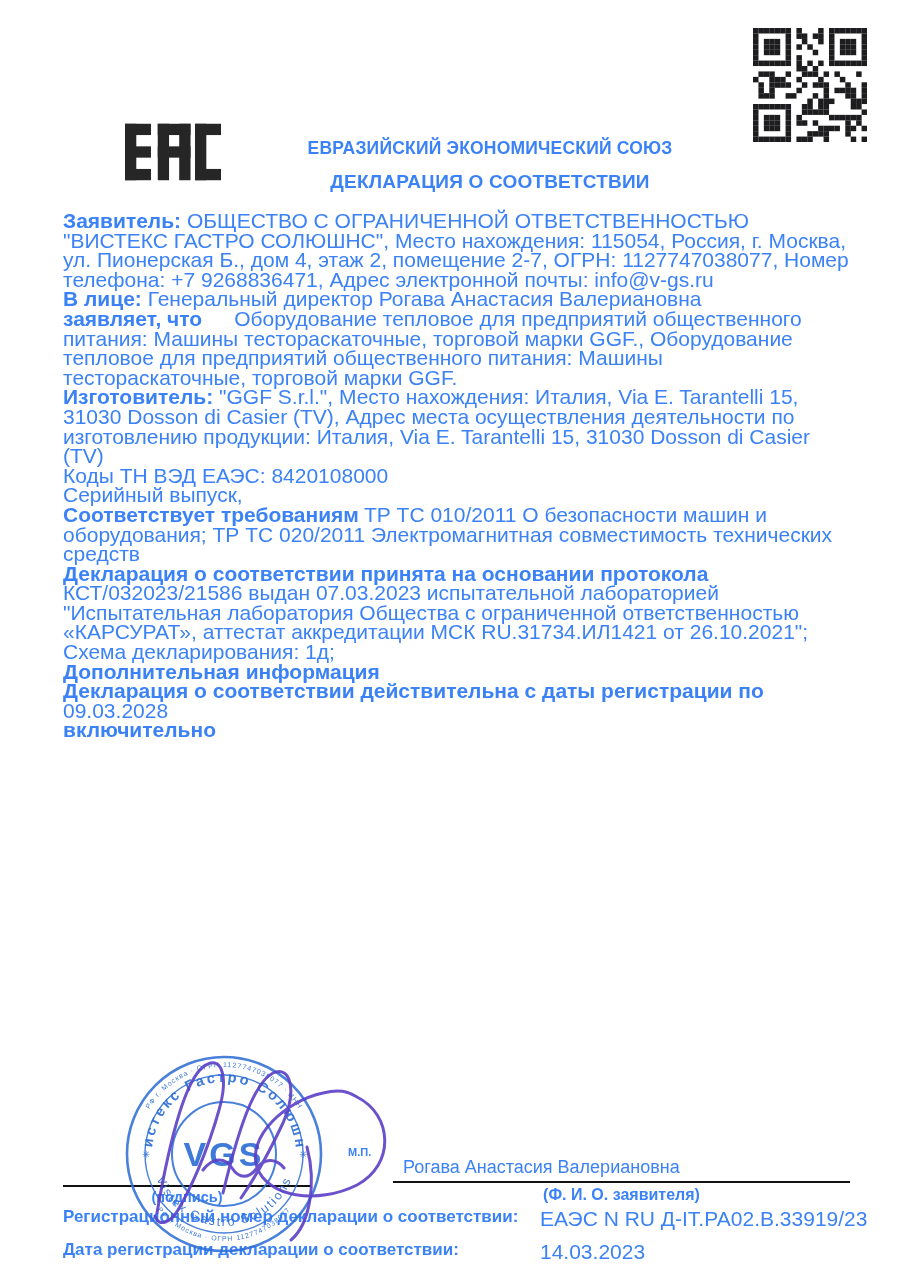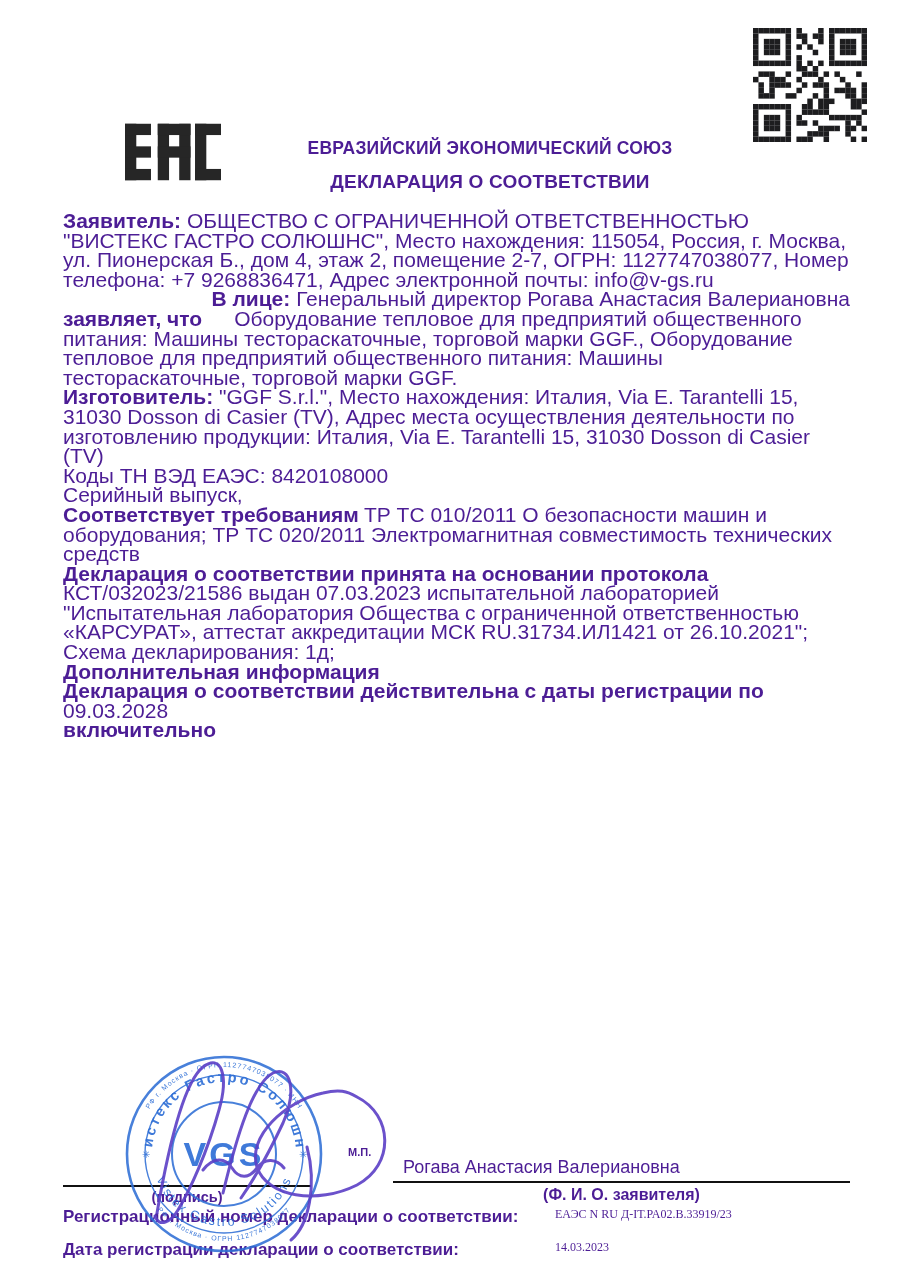--- a/index.html
+++ b/index.html
@@ -1,48 +1,48 @@
 <!DOCTYPE html>
 <html><head>
 <meta charset="utf-8">
 <style>
   html,body{margin:0;padding:0;background:#e8e8e8;}
   .page{
     position:relative;width:904px;height:1280px;margin:0 auto;
-    background:#ffffff;color:#4c1d95;
+    background:#ffffff;color:#3b82f6;
     font-family:"Liberation Sans","DejaVu Sans",sans-serif;
     overflow:hidden;
   }
   .b{font-weight:700;}
   
   .title-line{position:absolute;left:230px;width:520px;text-align:center;font-weight:700;letter-spacing:.2px;}
   .title-1{top:138px;font-size:17.5px;}
   .title-2{top:171px;font-size:19px;}
   .eac-logo{position:absolute;left:125px;top:121px;width:96px;height:62px;}
   .qr{position:absolute;left:753px;top:28px;width:114px;height:114px;}
   
   .flow{position:absolute;left:63px;top:211px;width:787px;font-size:21px;line-height:19.6px;}
   .flow p{margin:0;}
   .gap-lbl{margin-right:32px;}
   .gap-lbl-sm{margin-right:5px;}
-  .mt-person{margin-top:1px;text-align:right;}
+  .mt-person{margin-top:1px;}
   .mt-declares{margin-top:6px;}
   .mt-basis{margin-top:19px;}
   .mt-addinfo{margin-top:3px;}
   .mt-validity{margin-top:47px;}
   
   .sig-line{position:absolute;height:2px;background:#111;}
   .line-left{left:63px;top:1185px;width:248px;}
   .line-right{left:393px;top:1181px;width:457px;}
   .cap-podpis{position:absolute;left:63px;top:1189px;width:248px;text-align:center;font-size:14.5px;font-weight:700;}
   .cap-fio{position:absolute;left:393px;top:1186px;width:457px;text-align:center;font-size:16px;font-weight:700;}
   .mp{position:absolute;left:348px;top:1146px;font-size:11px;font-weight:700;}
   .sig-name{position:absolute;left:403px;top:1157px;font-size:18px;}
   .reg-label{position:absolute;left:63px;font-size:17px;font-weight:700;}
-  .reg-value{position:absolute;left:555px;font-size:12px;font-family:Liberation Serif, serif;}
+  .reg-value{position:absolute;left:540px;font-size:21px;}
   .row-regnum{top:1207px;}
   .row-regdate{top:1240px;}
   .stamp{position:absolute;left:118px;top:1048px;width:212px;height:212px;z-index:3;}
   .signature{position:absolute;left:95px;top:1035px;width:330px;height:215px;z-index:4;}
 </style>
 </head>
 <body>
 
 <div class="page">
 

